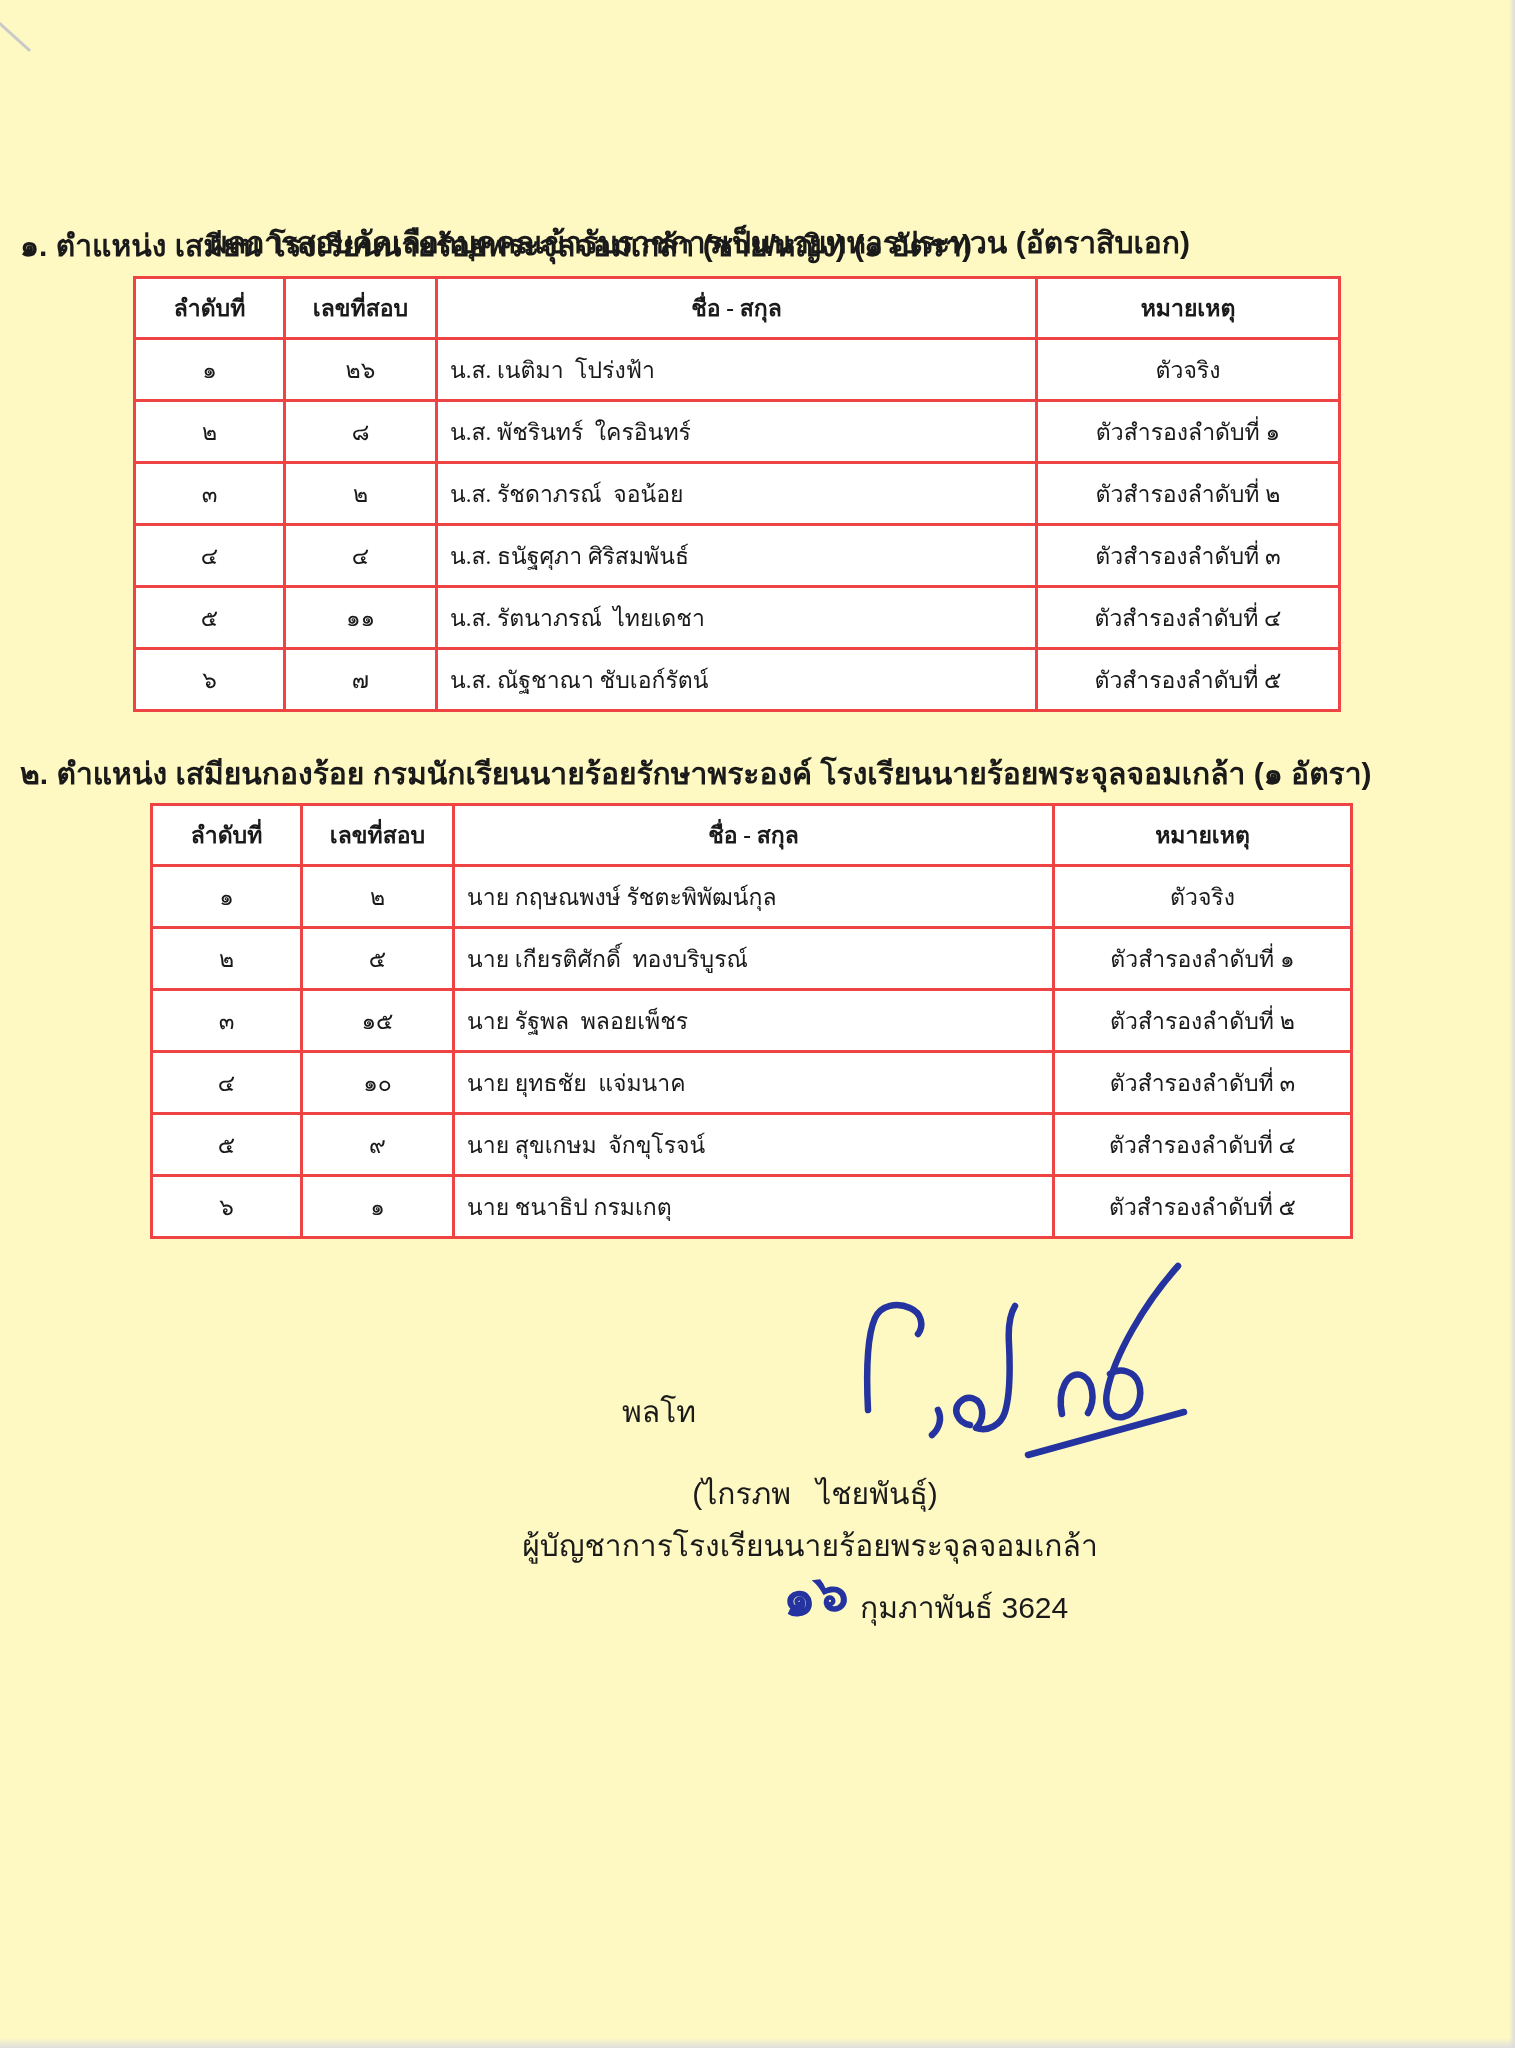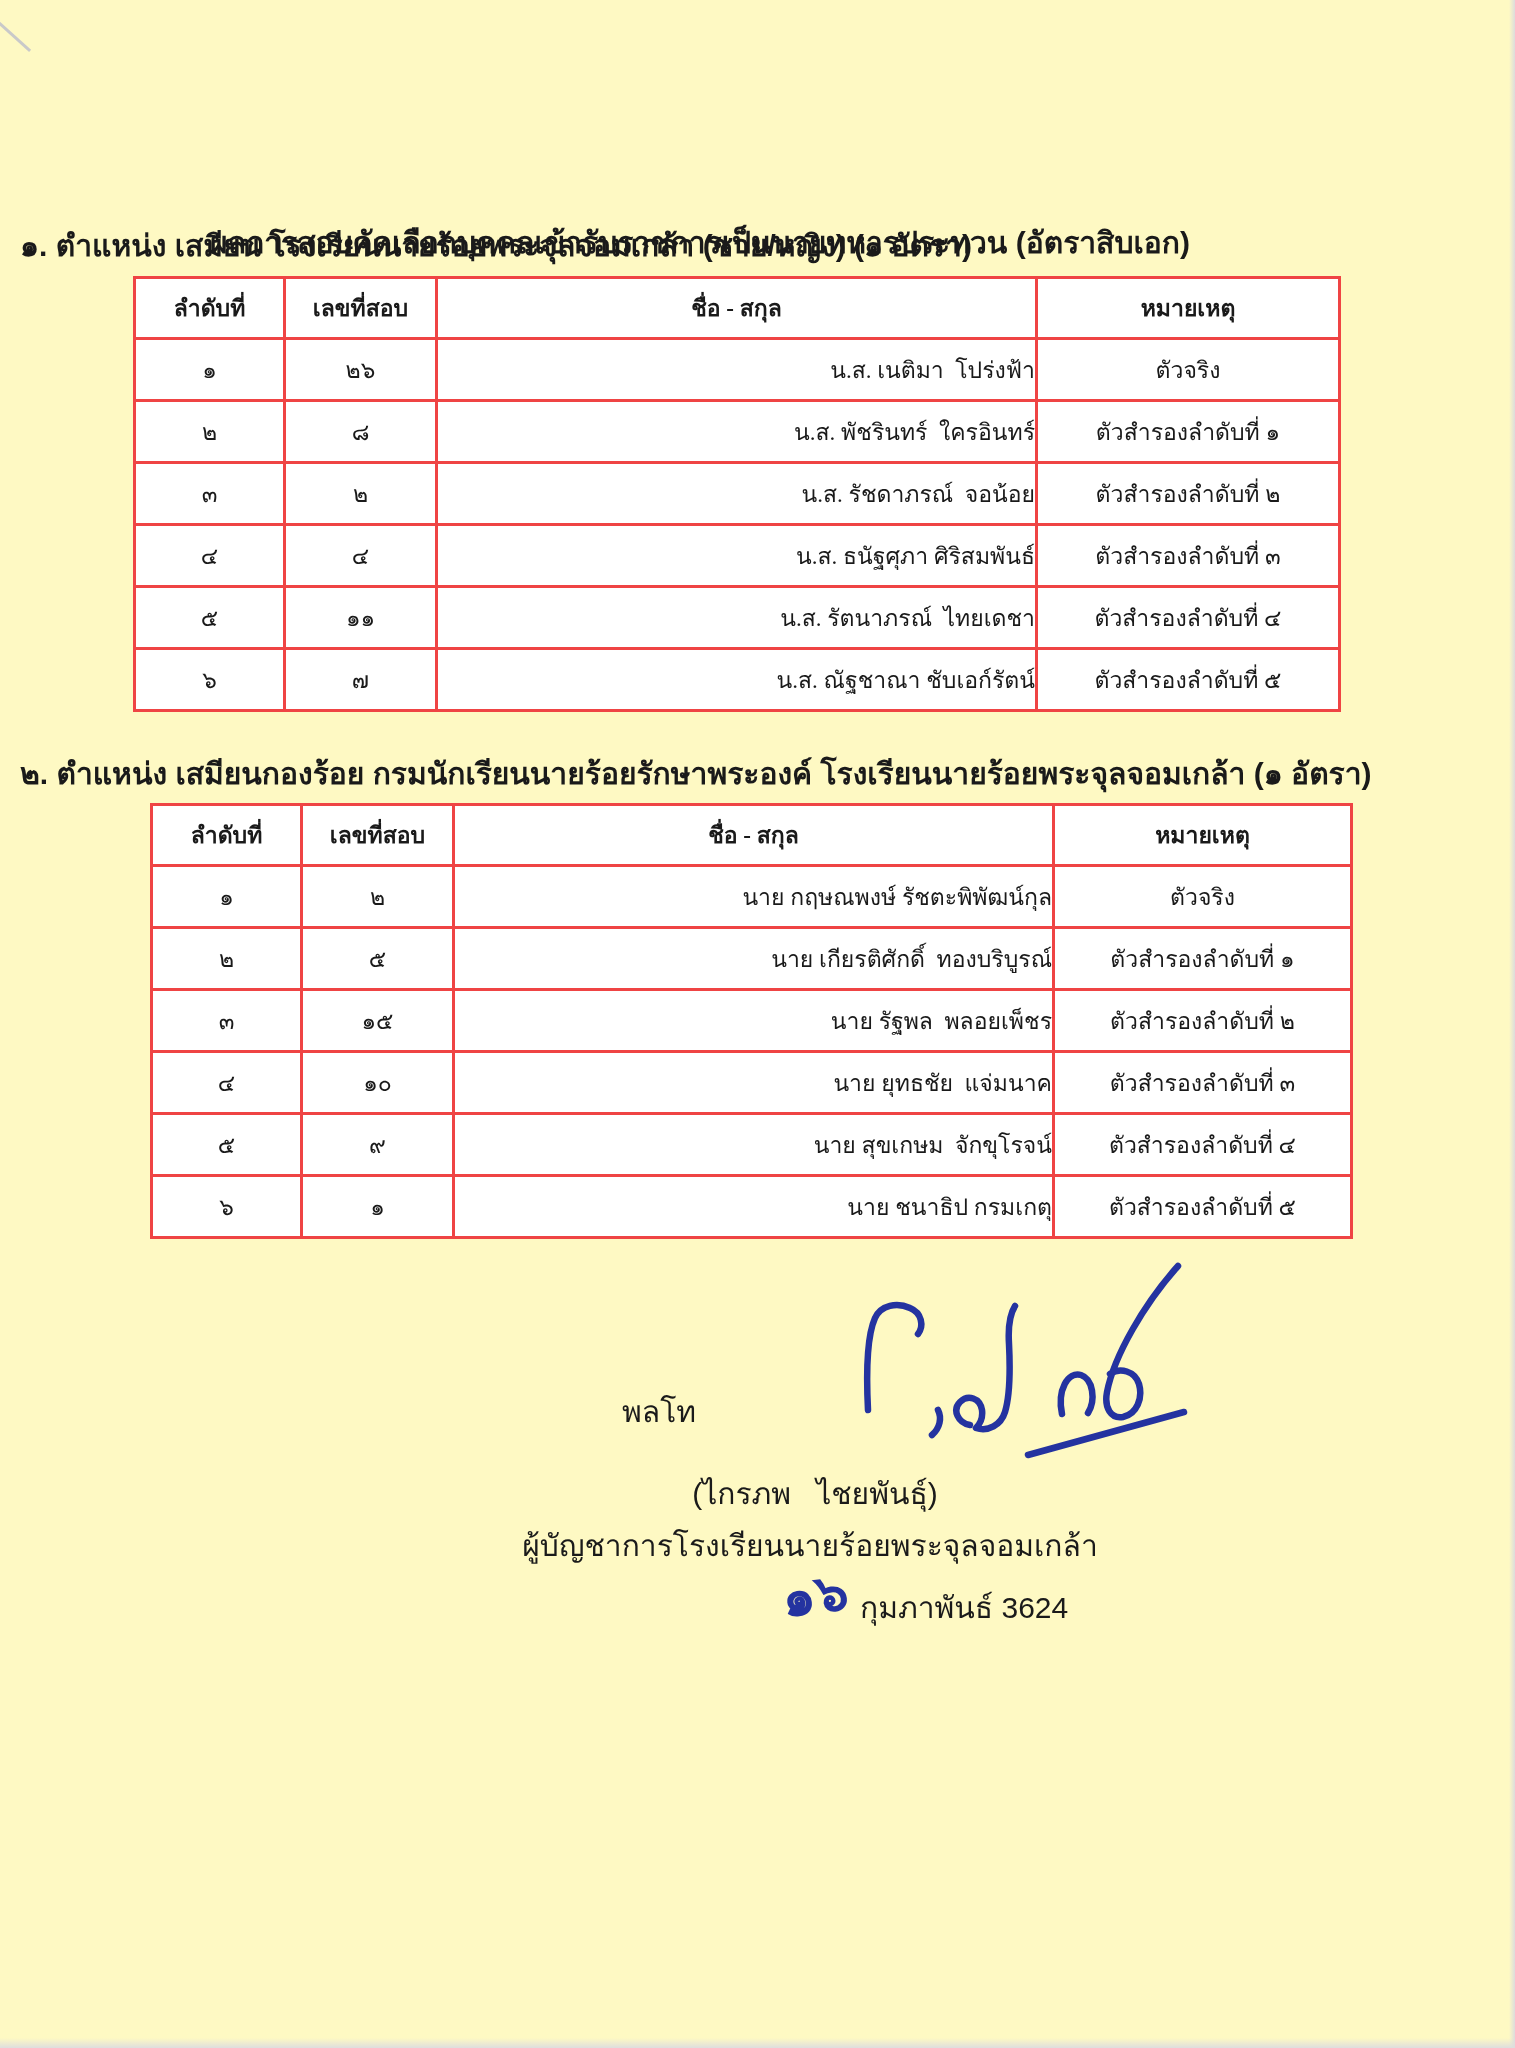--- a/index.html
+++ b/index.html
@@ -32,21 +32,21 @@
   .results-table th,.results-table td{
     border:3px solid #ef4444;
     font-size:23px;
     text-align:center;
     padding:0;
     overflow:hidden;
     font-family:Liberation Serif, serif;
   }
   .results-table th{height:58px;font-weight:700;}
   .results-table td{height:59px;font-weight:400;}
-  td.col-name{text-align:right;padding-left:12px;white-space:pre;}
+  td.col-name{text-align:left;padding-left:12px;white-space:pre;}
   .sig-rank{position:absolute;left:622px;top:1388px;font-size:30px;}
   .sig-svg{position:absolute;left:852px;top:1252px;}
   .sig-name{position:absolute;left:0;top:1470px;width:1630px;text-align:center;font-size:30px;white-space:pre;}
   .sig-position{position:absolute;left:0;top:1522px;width:1620px;text-align:center;font-size:30px;}
   .sig-date{position:absolute;left:782px;top:1572px;display:flex;align-items:flex-start;gap:12px;}
   .hand-day{
     color:#2433a0;font-size:52px;line-height:46px;
     transform:rotate(-7deg);font-weight:600;
     display:inline-block;
   }

